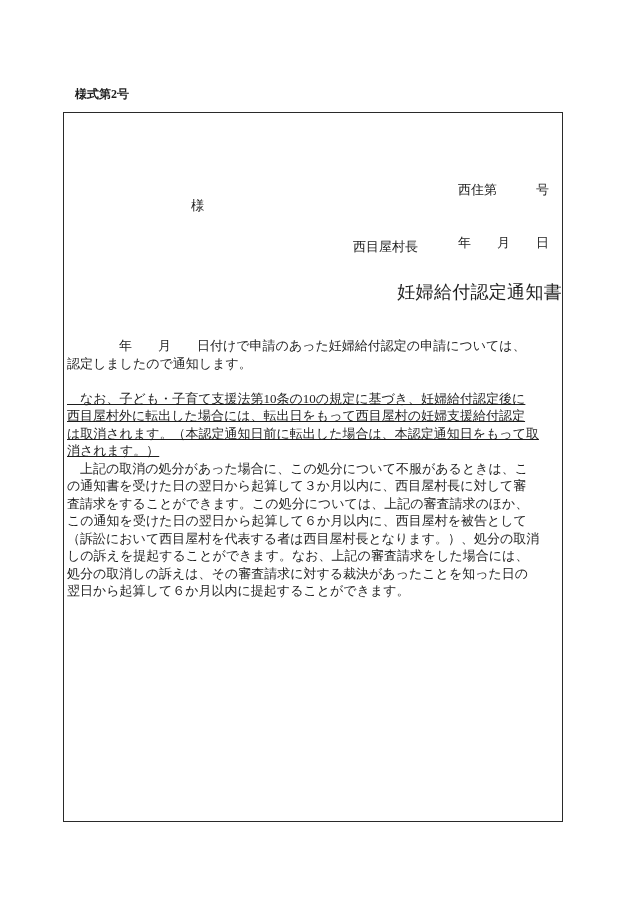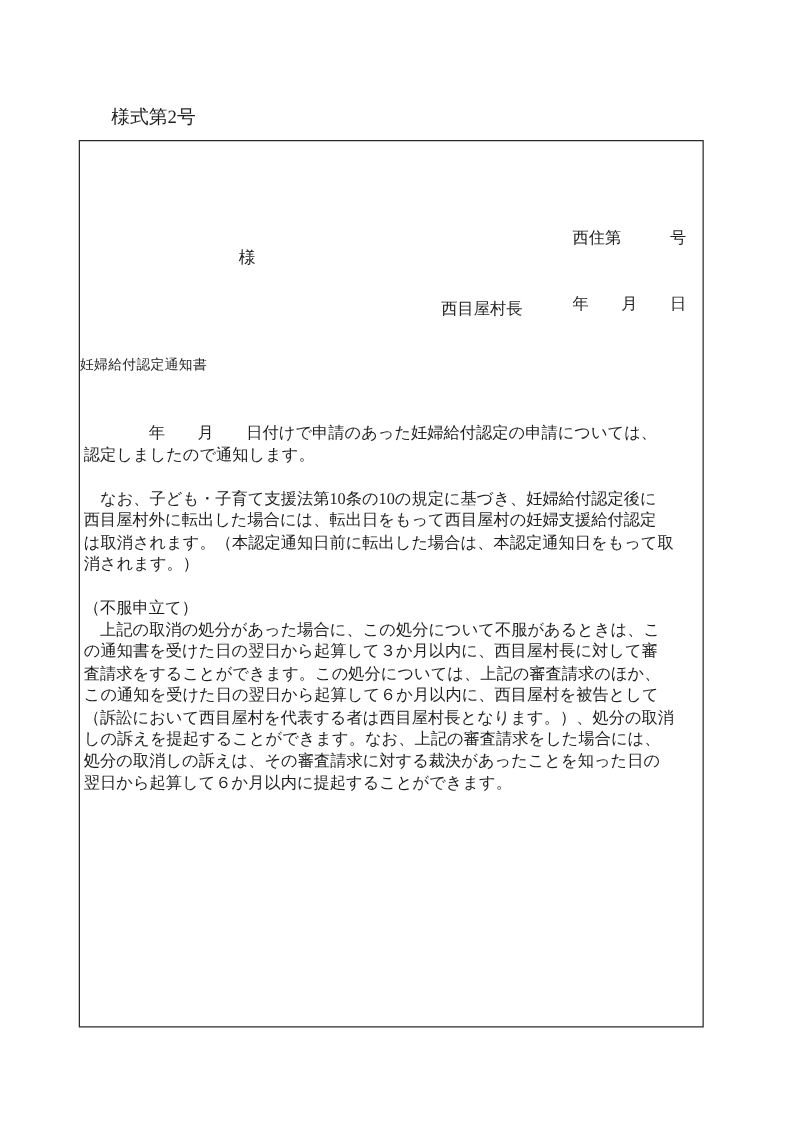--- a/index.html
+++ b/index.html
@@ -8,25 +8,26 @@
     position: relative;
     width: 630px;
     height: 903px;
     background: #ffffff;
     font-family: "Liberation Serif", "DejaVu Serif", serif;
     color: #1e1e1e;
     overflow: hidden;
   }
   .form-no {
     position: absolute;
-    left: 89px;
+    left: 75px;
     top: 86px;
-    font-size: 15px;
+    font-size: 12px;
     line-height: 17.5px;
     white-space: pre;
+    font-weight: bold;
   }
   .doc-frame {
     position: absolute;
     left: 63px;
     top: 112px;
     width: 500px;
     height: 710px;
     border: 1.4px solid #2a2a2a;
     box-sizing: border-box;
     background: #ffffff;
@@ -54,40 +55,41 @@
     top: 125px;
     font-size: 13px;
     line-height: 17.5px;
     white-space: pre;
   }
   .doc-title {
     position: absolute;
     left: 0;
     top: 171px;
     width: 100%;
-    text-align: left;
-    font-size: 11px;
+    text-align: right;
+    font-size: 18px;
     line-height: 17.5px;
     letter-spacing: 0.3px;
     white-space: pre;
   }
   .doc-body {
     position: absolute;
     left: 3px;
     top: 224px;
     width: 478px;
     font-size: 13px;
     line-height: 17.5px;
   }
   .para {
     margin: 0;
     white-space: pre;
   }
   .para.gap {
     margin-top: 17.5px;
+    text-decoration: underline;
   }
 </style>
 </head>
 <body>
 
 <div class="page">
 
   <div class="form-no">様式第2号</div>
 
   <div class="doc-frame">
@@ -103,21 +105,20 @@
 
     <div class="doc-title">妊婦給付認定通知書</div>
 
     <div class="doc-body">
       <p class="para">　　　　年　　月　　日付けで申請のあった妊婦給付認定の申請については、
 認定しましたので通知します。</p>
       <p class="para gap">　なお、子ども・子育て支援法第10条の10の規定に基づき、妊婦給付認定後に
 西目屋村外に転出した場合には、転出日をもって西目屋村の妊婦支援給付認定
 は取消されます。（本認定通知日前に転出した場合は、本認定通知日をもって取
 消されます。）</p>
-      <p class="para gap">（不服申立て）</p>
       <p class="para">　上記の取消の処分があった場合に、この処分について不服があるときは、こ
 の通知書を受けた日の翌日から起算して３か月以内に、西目屋村長に対して審
 査請求をすることができます。この処分については、上記の審査請求のほか、
 この通知を受けた日の翌日から起算して６か月以内に、西目屋村を被告として
 （訴訟において西目屋村を代表する者は西目屋村長となります。）、処分の取消
 しの訴えを提起することができます。なお、上記の審査請求をした場合には、
 処分の取消しの訴えは、その審査請求に対する裁決があったことを知った日の
 翌日から起算して６か月以内に提起することができます。</p>
     </div>
 

